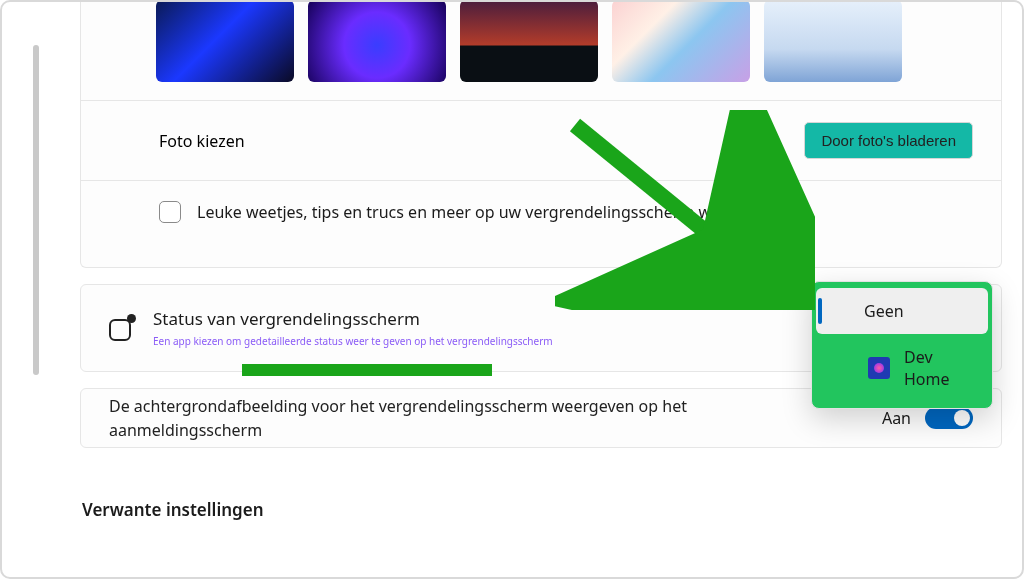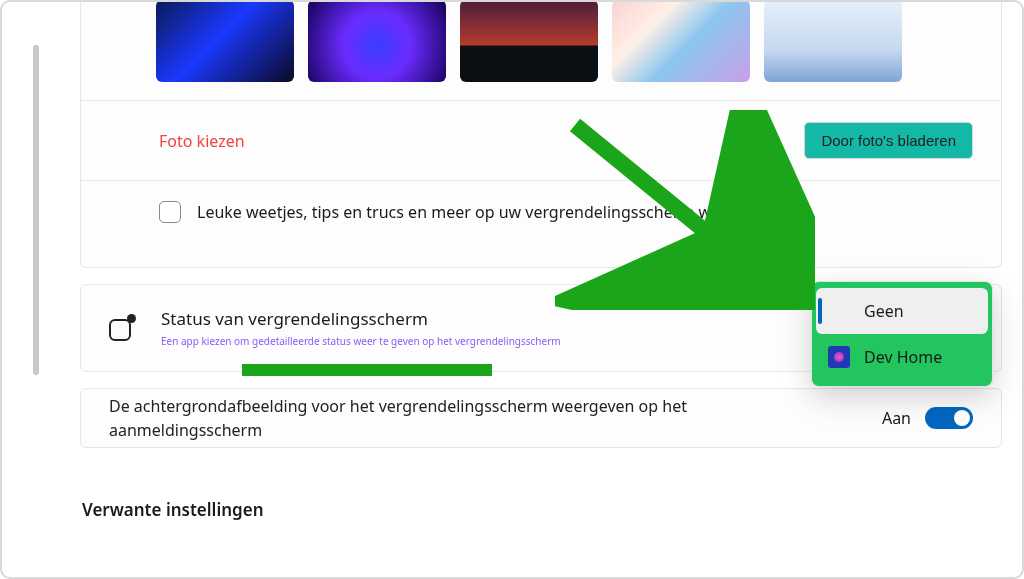--- a/index.html
+++ b/index.html
@@ -16,40 +16,40 @@
   .thumb-row { display: flex; gap: 14px; padding: 0 0 0 75px; }
   .thumb { width: 138px; height: 82px; border-radius: 6px; flex: 0 0 auto; }
   .t1 { background: linear-gradient(135deg,#0a1a55 0%,#1b38ff 45%,#0a0a25 100%); }
   .t2 { background: radial-gradient(circle at 50% 55%,#3a3dff 0%,#6a2cff 40%,#140055 100%); }
   .t3 { background: linear-gradient(180deg,#4a1d3d 0%,#b33c2a 55%,#0a0f14 56%,#0a0f14 100%); }
   .t4 { background: linear-gradient(135deg,#fbd2d2 0%,#fff0e6 30%,#8cc6f0 55%,#c8a0e6 100%); }
   .t5 { background: linear-gradient(180deg,#e6f0fb 0%,#c6d9f0 60%,#7fa4d6 100%); }
 
   .row { display: flex; align-items: center; justify-content: space-between; padding: 21px 28px 21px 78px; border-top: 1px solid #e6e6e6; }
   .row-first { border-top: 1px solid #e6e6e6; margin-top: 18px; }
-  .row-label { font-size: 16px; color: #ef4444; }
+  .row-label { font-size: 16px; color: #000000; }
 
   .browse-btn { background: #14b8a6; border: 1px solid #d6d6d6; border-radius: 5px; padding: 9px 16px; font-size: 15px; color: #222; cursor: pointer; }
 
   .check-row { display: flex; align-items: center; gap: 16px; padding: 20px 28px 24px 78px; border-top: 1px solid #e6e6e6; }
   .checkbox { width: 22px; height: 22px; border: 1.5px solid #8a8a8a; border-radius: 5px; background: #fff; flex: 0 0 auto; cursor: pointer; }
 
   
-  .status-card { position: relative; margin-top: 16px; border: 1px solid #e6e6e6; border-radius: 6px; background: #fdfdfd; display: flex; align-items: center; gap: 26px; padding: 22px 28px 22px 28px; }
+  .status-card { position: relative; margin-top: 16px; border: 1px solid #e6e6e6; border-radius: 6px; background: #fdfdfd; display: flex; align-items: center; gap: 18px; padding: 22px 28px 22px 28px; }
   .status-icon { width: 26px; height: 26px; position: relative; flex: 0 0 auto; }
   .status-icon .sq { position: absolute; left: 0; top: 4px; width: 22px; height: 22px; border: 2px solid #222; border-radius: 6px; }
   .status-icon .dot { position: absolute; right: -1px; top: -1px; width: 9px; height: 9px; background: #222; border-radius: 50%; }
   .status-text .title { font-size: 17px; color: #1b1b1b; margin-bottom: 4px; }
   .status-text .sub { font-size: 10px; color: #8b5cf6; line-height: 1.45; max-width: 520px; }
 
   .green-underline { position: absolute; left: 161px; bottom: -5px; width: 250px; height: 12px; background: #1aa51a; }
 
   
   .flyout { position: absolute; right: 8px; top: -4px; width: 182px; background: #22c55e; border: 1px solid #e2e2e2; border-radius: 8px; box-shadow: 0 10px 30px rgba(0,0,0,.18); padding: 6px 0; z-index: 20; }
-  .fly-item { display: flex; align-items: center; gap: 14px; padding: 12px 16px; font-size: 16px; cursor: pointer; position: relative; }
+  .fly-item { display: flex; align-items: center; gap: 14px; padding: 12px 16px; font-size: 16px; cursor: pointer; position: relative; margin-left: 40px; }
   .fly-item.sel { background: #efefef; border-radius: 6px; margin: 0 4px; padding: 12px 12px; }
   .fly-item.sel::before { content: ""; position: absolute; left: 2px; top: 10px; bottom: 10px; width: 4px; background: #0067c0; border-radius: 2px; }
   .sel-spacer { width: 22px; height: 22px; }
   .dev-icon { width: 22px; height: 22px; background: #1f3ab2; border-radius: 3px; position: relative; flex: 0 0 auto; }
   .dev-icon::after { content: ""; position: absolute; left: 6px; top: 6px; width: 10px; height: 10px; background: radial-gradient(circle,#ff5aa0 0%,#7a2cff 100%); border-radius: 50%; }
 
   
   .signin-card { margin-top: 16px; border: 1px solid #e6e6e6; border-radius: 6px; background: #fdfdfd; display: flex; align-items: center; justify-content: space-between; padding: 5px 28px; gap: 42px; }
   .signin-label { font-size: 16px; color: #222; max-width: 640px; line-height: 1.5; }
   .toggle-wrap { display: flex; gap: 14px; }

